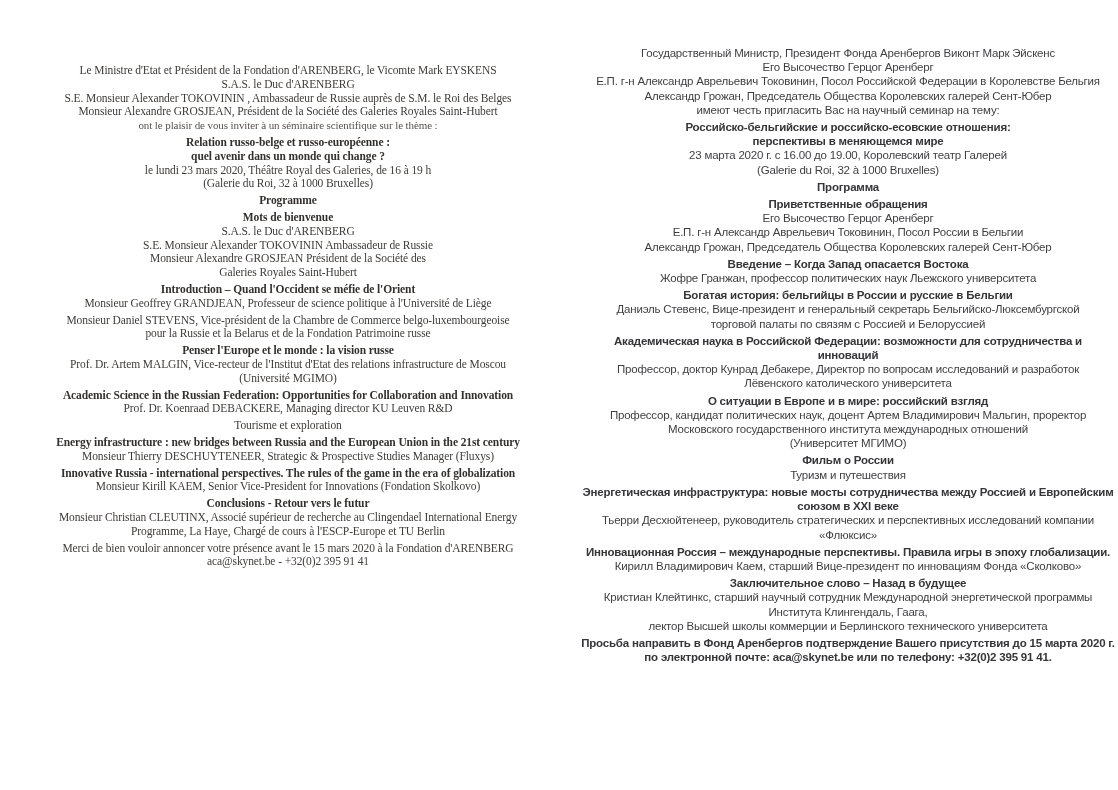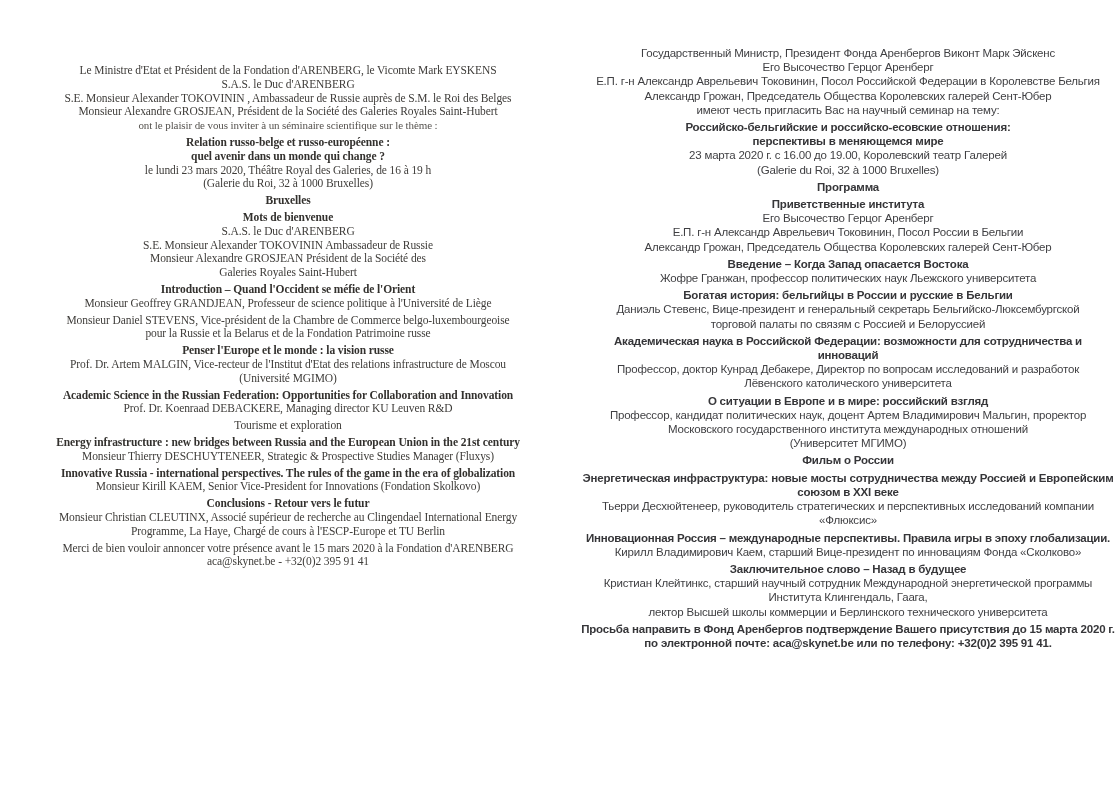--- a/index.html
+++ b/index.html
@@ -49,21 +49,21 @@
       </div>
       <div class="block bold">
         <div class="line">Relation russo-belge et russo-européenne :</div>
         <div class="line">quel avenir dans un monde qui change ?</div>
       </div>
       <div class="block flush">
         <div class="line">le lundi 23 mars 2020, Théâtre Royal des Galeries, de 16 à 19 h</div>
         <div class="line">(Galerie du Roi, 32 à 1000 Bruxelles)</div>
       </div>
       <div class="block bold">
-        <div class="line">Bruxelles</div>
+        <div class="line">Programme</div>
       </div>
       <div class="block">
         <div class="flush bold">
           <div class="line">Mots de bienvenue</div>
         </div>
         <div class="flush">
           <div class="line">S.A.S. le Duc d'ARENBERG</div>
           <div class="line">S.E. Monsieur Alexander TOKOVININ  Ambassadeur de Russie</div>
           <div class="line">Monsieur Alexandre GROSJEAN Président de la Société des</div>
           <div class="line">Galeries Royales Saint-Hubert</div>
@@ -151,21 +151,21 @@
       </div>
       <div class="block flush">
         <div class="line">23 марта 2020 г. с 16.00 до 19.00, Королевский театр Галерей</div>
         <div class="line">(Galerie du Roi, 32 à 1000 Bruxelles)</div>
       </div>
       <div class="block bold">
         <div class="line">Программа</div>
       </div>
       <div class="block">
         <div class="flush bold">
-          <div class="line">Приветственные института</div>
+          <div class="line">Приветственные обращения</div>
         </div>
         <div class="flush">
           <div class="line">Его Высочество Герцог Аренберг</div>
           <div class="line">Е.П. г-н Александр Аврельевич Токовинин, Посол России в Бельгии</div>
           <div class="line">Александр Грожан, Председатель Общества Королевских галерей Сент-Юбер</div>
         </div>
       </div>
       <div class="block">
         <div class="flush bold">
           <div class="line">Введение – Когда Запад опасается Востока</div>
@@ -199,20 +199,23 @@
         </div>
         <div class="flush">
           <div class="line">Профессор, кандидат политических наук, доцент Артем Владимирович Мальгин, проректор</div>
           <div class="line">Московского государственного института международных отношений</div>
           <div class="line">(Университет МГИМО)</div>
         </div>
       </div>
       <div class="block">
         <div class="flush bold">
           <div class="line">Фильм о России</div>
+        </div>
+        <div class="flush">
+          <div class="line">Туризм и путешествия</div>
         </div>
       </div>
       <div class="block">
         <div class="flush bold">
           <div class="line">Энергетическая инфраструктура: новые мосты сотрудничества между Россией и Европейским</div>
           <div class="line">союзом в XXI веке</div>
         </div>
         <div class="flush">
           <div class="line">Тьерри Десхюйтенеер, руководитель стратегических и перспективных исследований компании</div>
           <div class="line">«Флюксис»</div>

